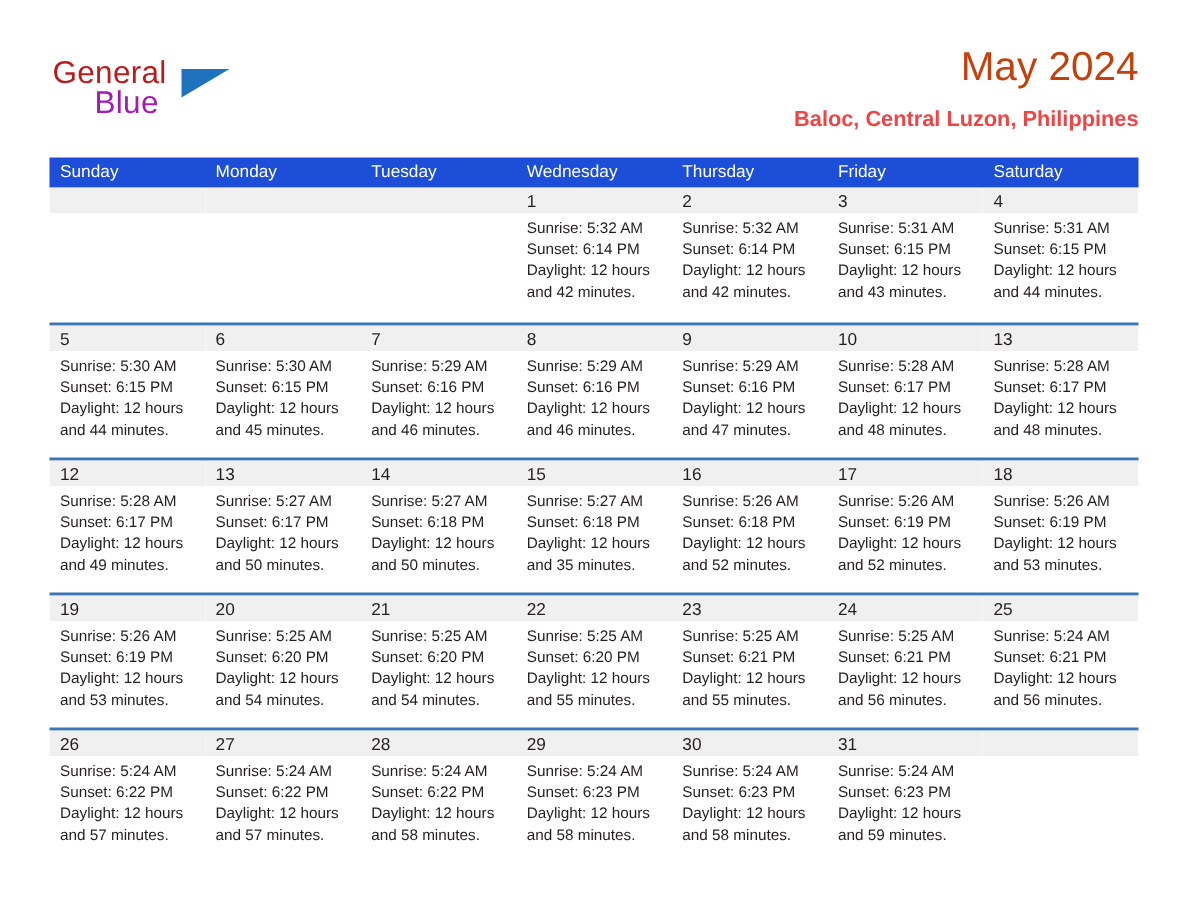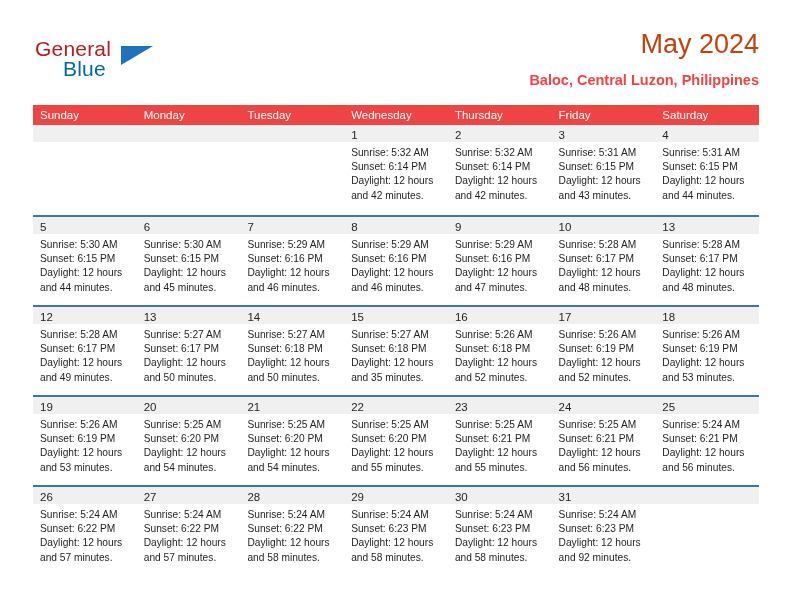--- a/index.html
+++ b/index.html
@@ -43,21 +43,21 @@
     font-size: 21px;
     color: #b91c1c;
     letter-spacing: 0.2px;
     font-family: "Liberation Sans", sans-serif;
   }
   .logo-blue {
     position: absolute;
     left: 30px;
     top: 24px;
     font-size: 21px;
-    color: #0369a1;
+    color: #a21caf;
     letter-spacing: 0.2px;
     font-family: "Liberation Sans", sans-serif;
   }
   .logo-triangle {
     position: absolute;
     left: 88px;
     top: 13px;
     width: 0;
     height: 0;
     border-left: 32px solid #1f72bc;
@@ -86,21 +86,21 @@
 
   
   .calendar {
     position: absolute;
     left: 33px;
     top: 105px;
     width: 726px;
   }
   .dow-row {
     display: flex;
-    background: #ef4444;
+    background: #1d4ed8;
     height: 20px;
   }
   .dow-cell {
     flex: 1 1 0;
     color: #ffffff;
     font-size: 11.5px;
     line-height: 20px;
     padding-left: 7px;
     box-sizing: border-box;
     white-space: nowrap;
@@ -456,21 +456,21 @@
               <div class="info-line">Daylight: 12 hours</div>
               <div class="info-line">and 58 minutes.</div>
             </div>
           </div>
           <div class="day-cell">
             <div class="day-num-band"><span class="day-num">31</span></div>
             <div class="day-info">
               <div class="info-line">Sunrise: 5:24 AM</div>
               <div class="info-line">Sunset: 6:23 PM</div>
               <div class="info-line">Daylight: 12 hours</div>
-              <div class="info-line">and 92 minutes.</div>
+              <div class="info-line">and 59 minutes.</div>
             </div>
           </div>
           <div class="day-cell empty">
             <div class="day-num-band"><span class="day-num"></span></div>
           </div>
         </div>
       </div>
   </div>
 
 </div>

